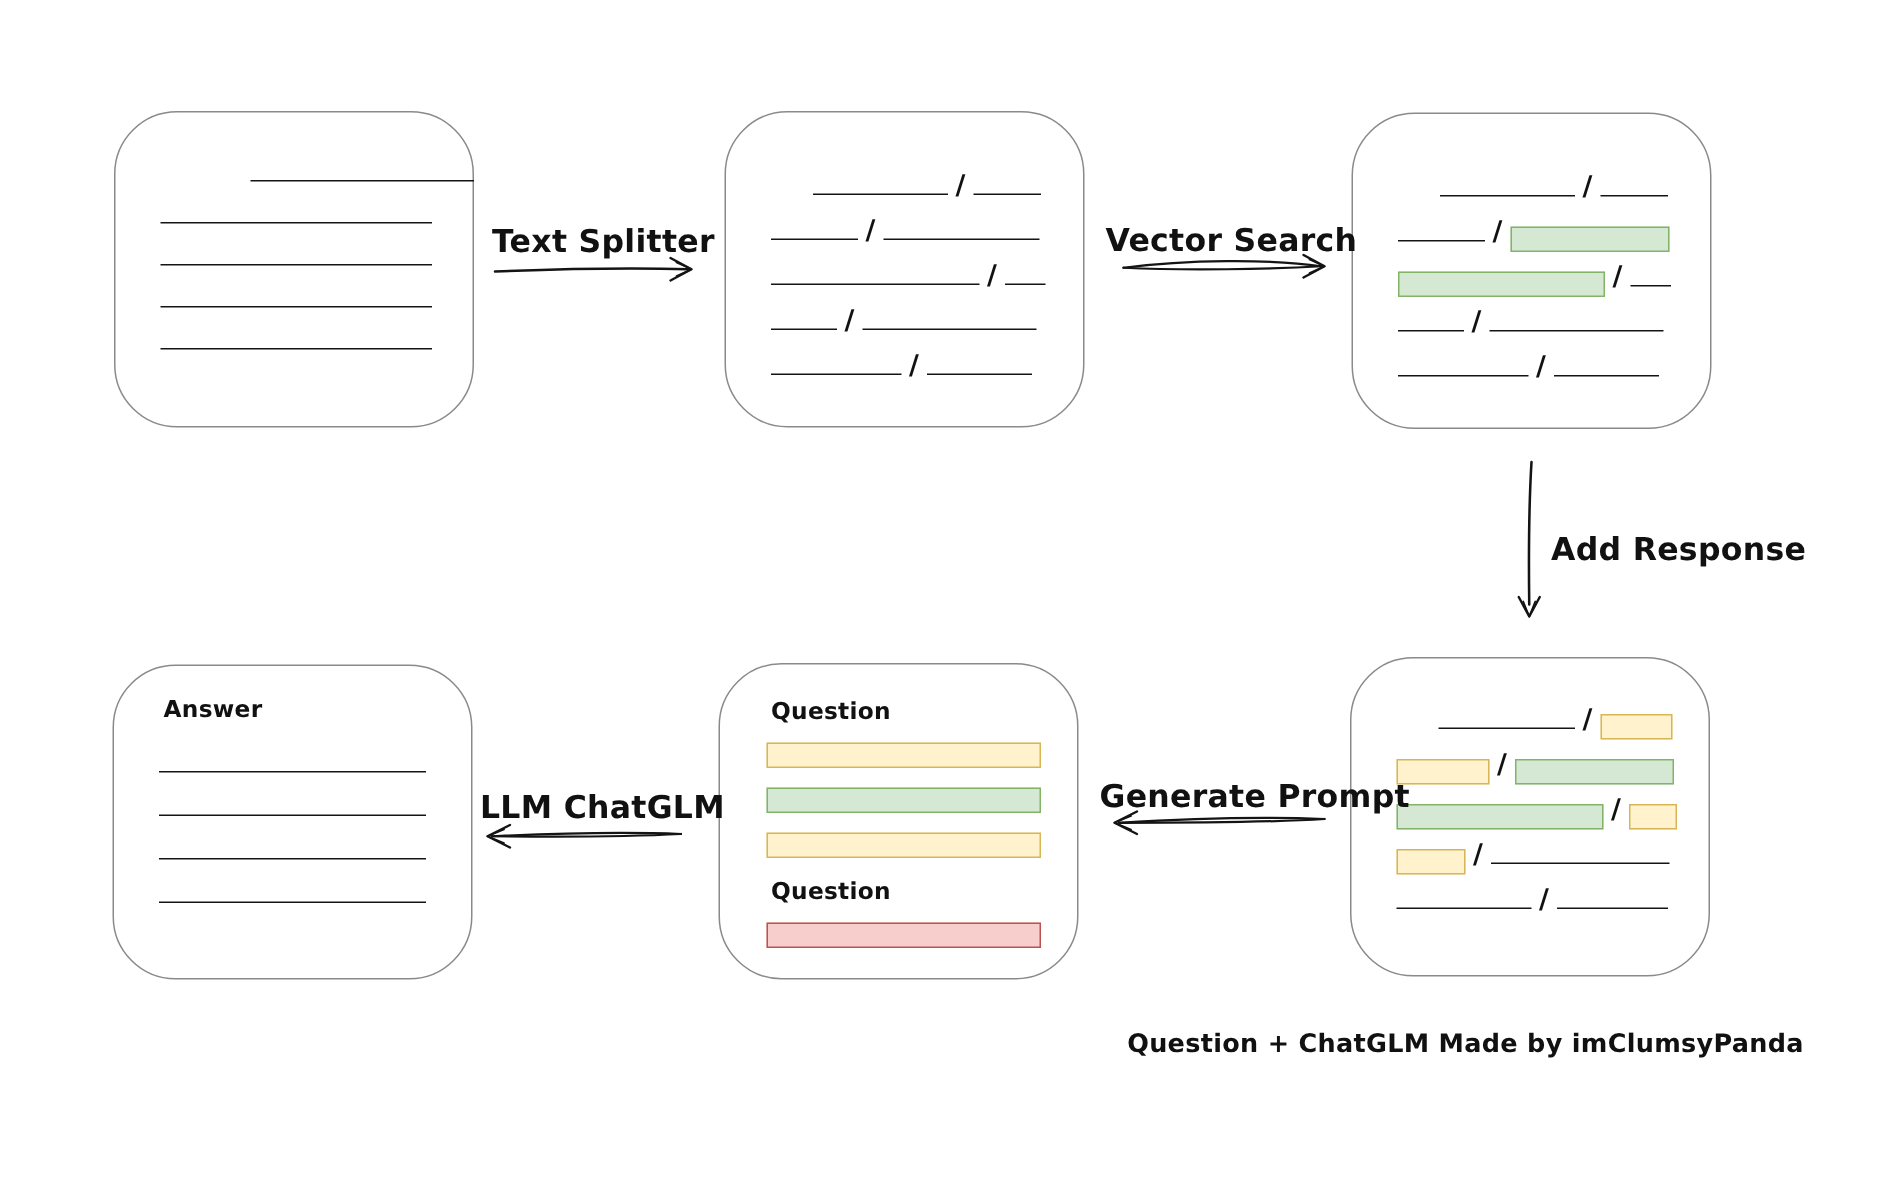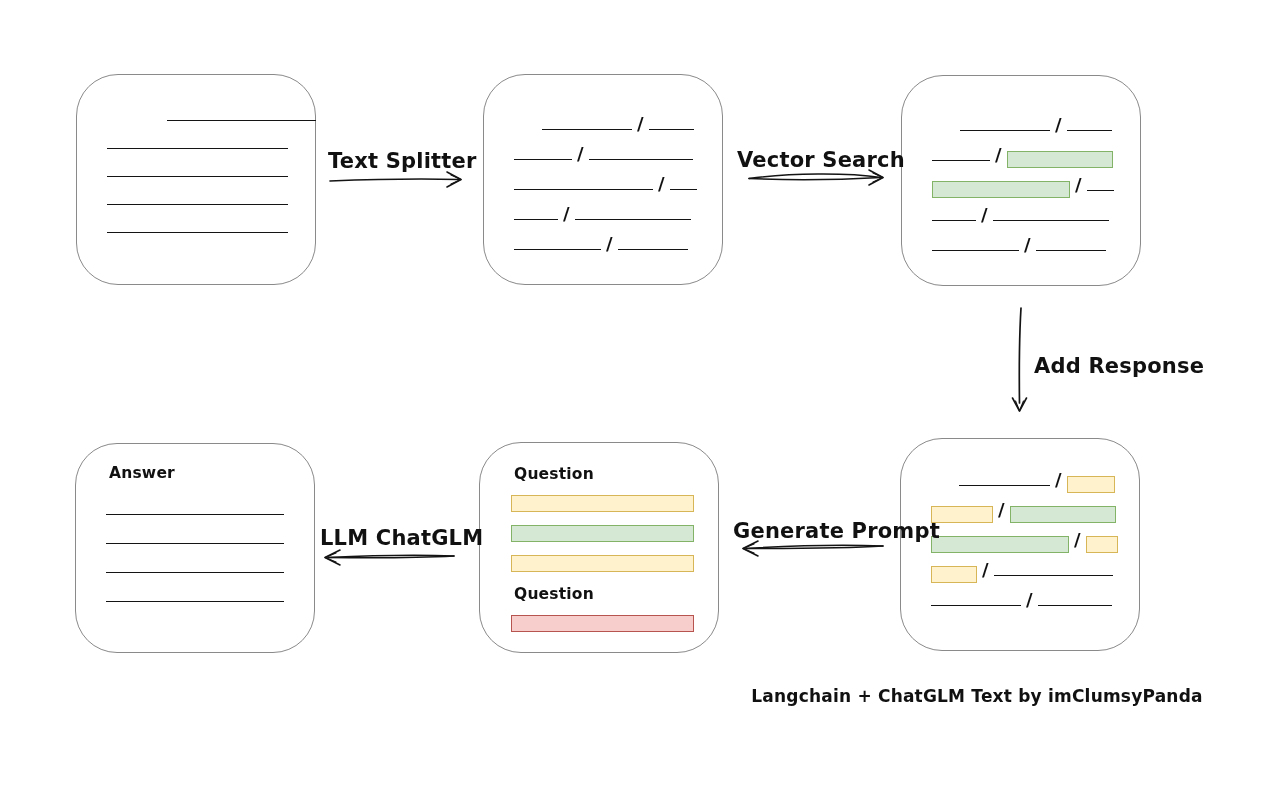--- a/index.html
+++ b/index.html
@@ -238,15 +238,15 @@
     <path d="M19,9 L8,13.5 L19,18" stroke-width="1.2"></path>
   </svg>
 
   <svg class="arrow" id="arr-llm-response" width="142" height="26" viewBox="0 0 142 26">
     <path d="M138,12 C100,10.5 55,11.5 12,13.5" stroke-width="1.5"></path>
     <path d="M138,12 C100,14 55,14 12,13.5" stroke-width="1.5"></path>
     <path d="M24,6 L9,13.5 L24,21" stroke-width="1.6"></path>
     <path d="M20,9 L9,13.5 L20,18" stroke-width="1.2"></path>
   </svg>
 
-  <div class="caption">Langchain + ChatGLM Text by imClumsyPanda</div>
+  <div class="caption">Question + ChatGLM Made by imClumsyPanda</div>
 
 </div>
 
 </body></html>

